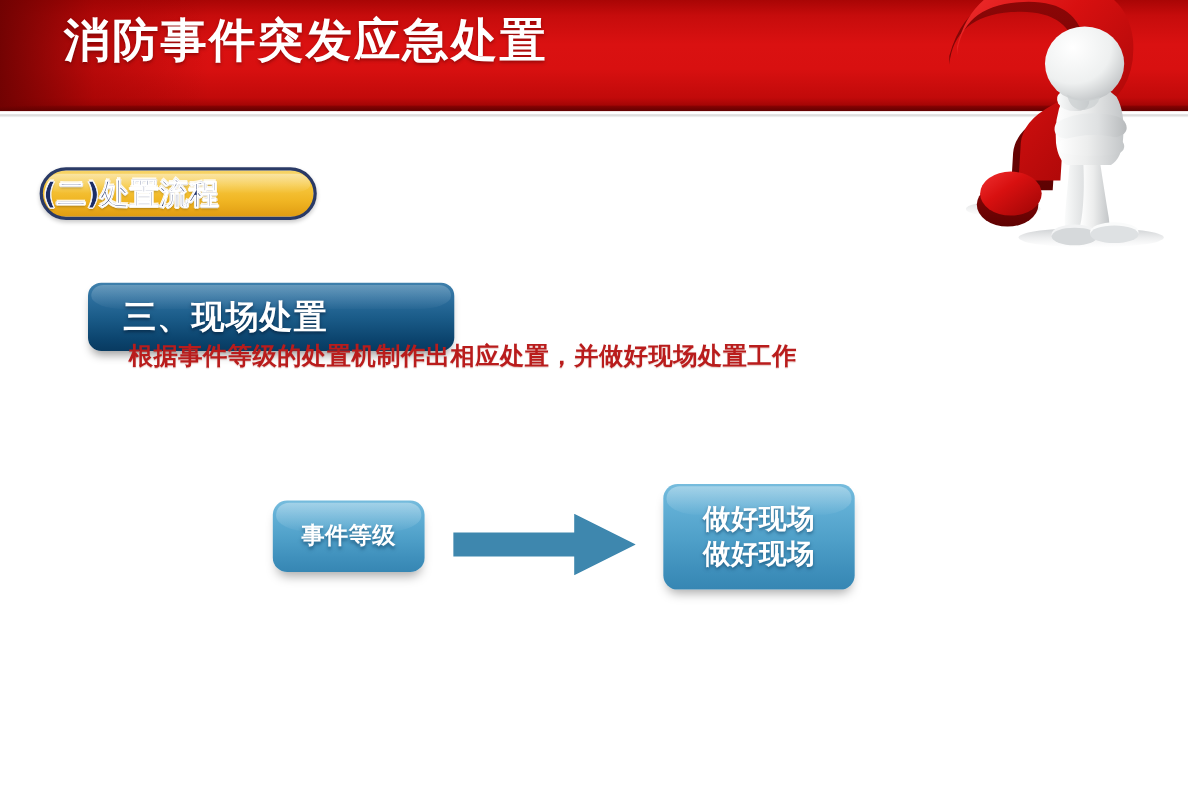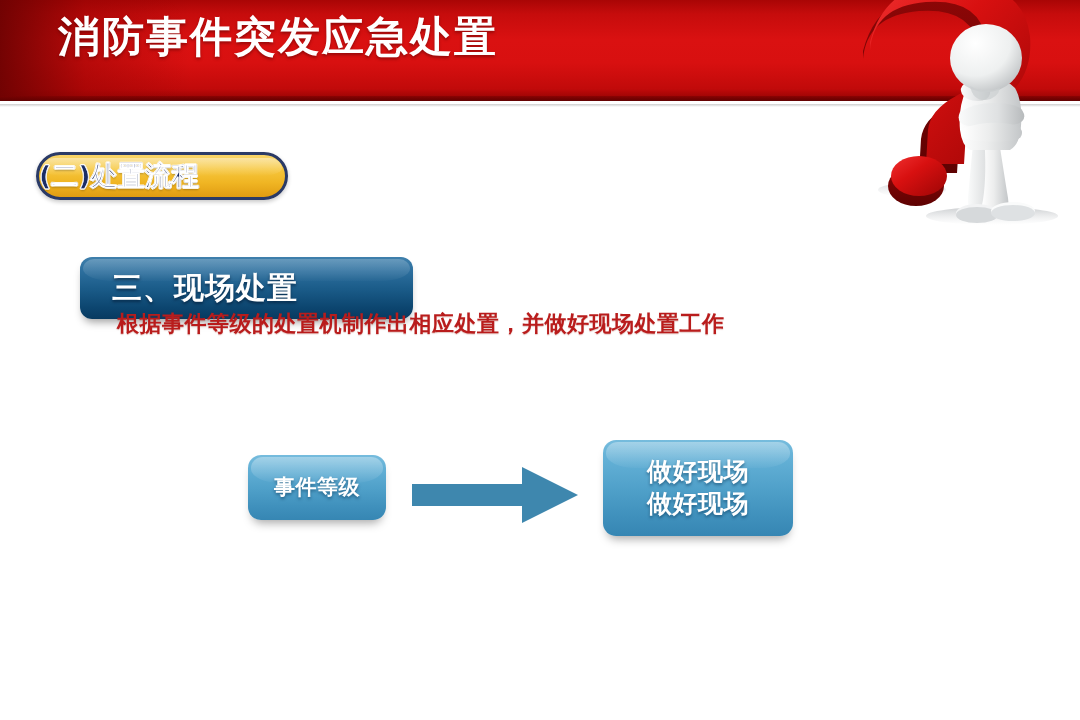--- a/index.html
+++ b/index.html
@@ -220,21 +220,21 @@
     left: 208px;
     top: 455px;
     width: 138px;
     height: 65px;
   }
   #flow-box-left .flow-box-text { font-size: 21px; }
 
   #flow-box-right {
     left: 563px;
     top: 440px;
-    width: 190px;
+    width: 174px;
     height: 96px;
   }
   #flow-box-right .flow-box-text { font-size: 25px; }
 
   .flow-arrow {
     position: absolute;
     left: 372px;
     top: 467px;
     width: 166px;
     height: 56px;

